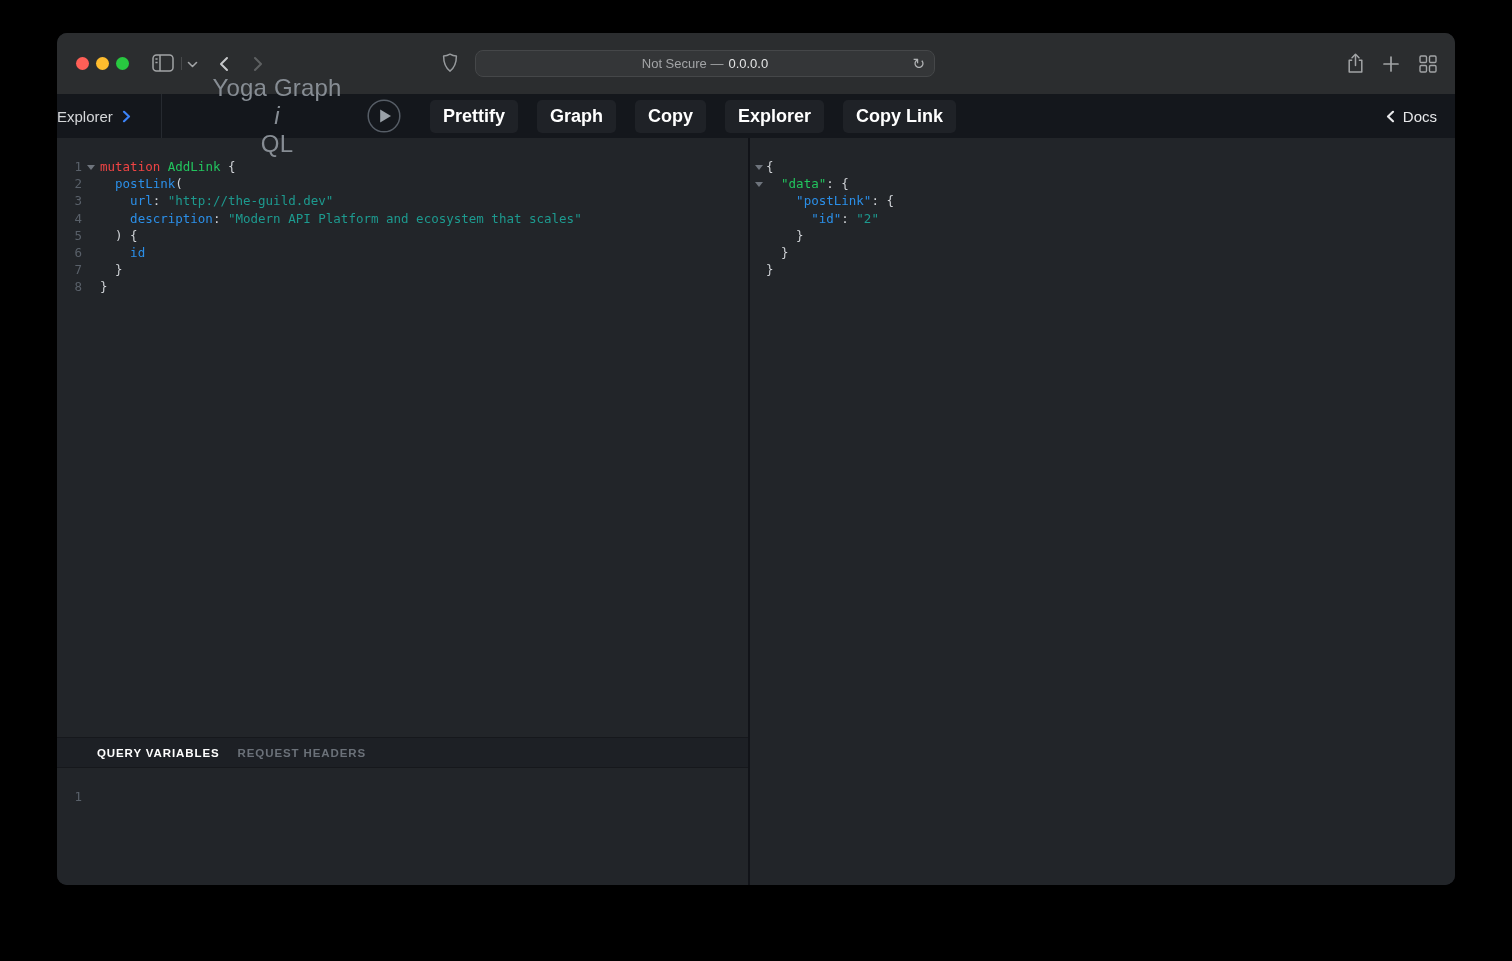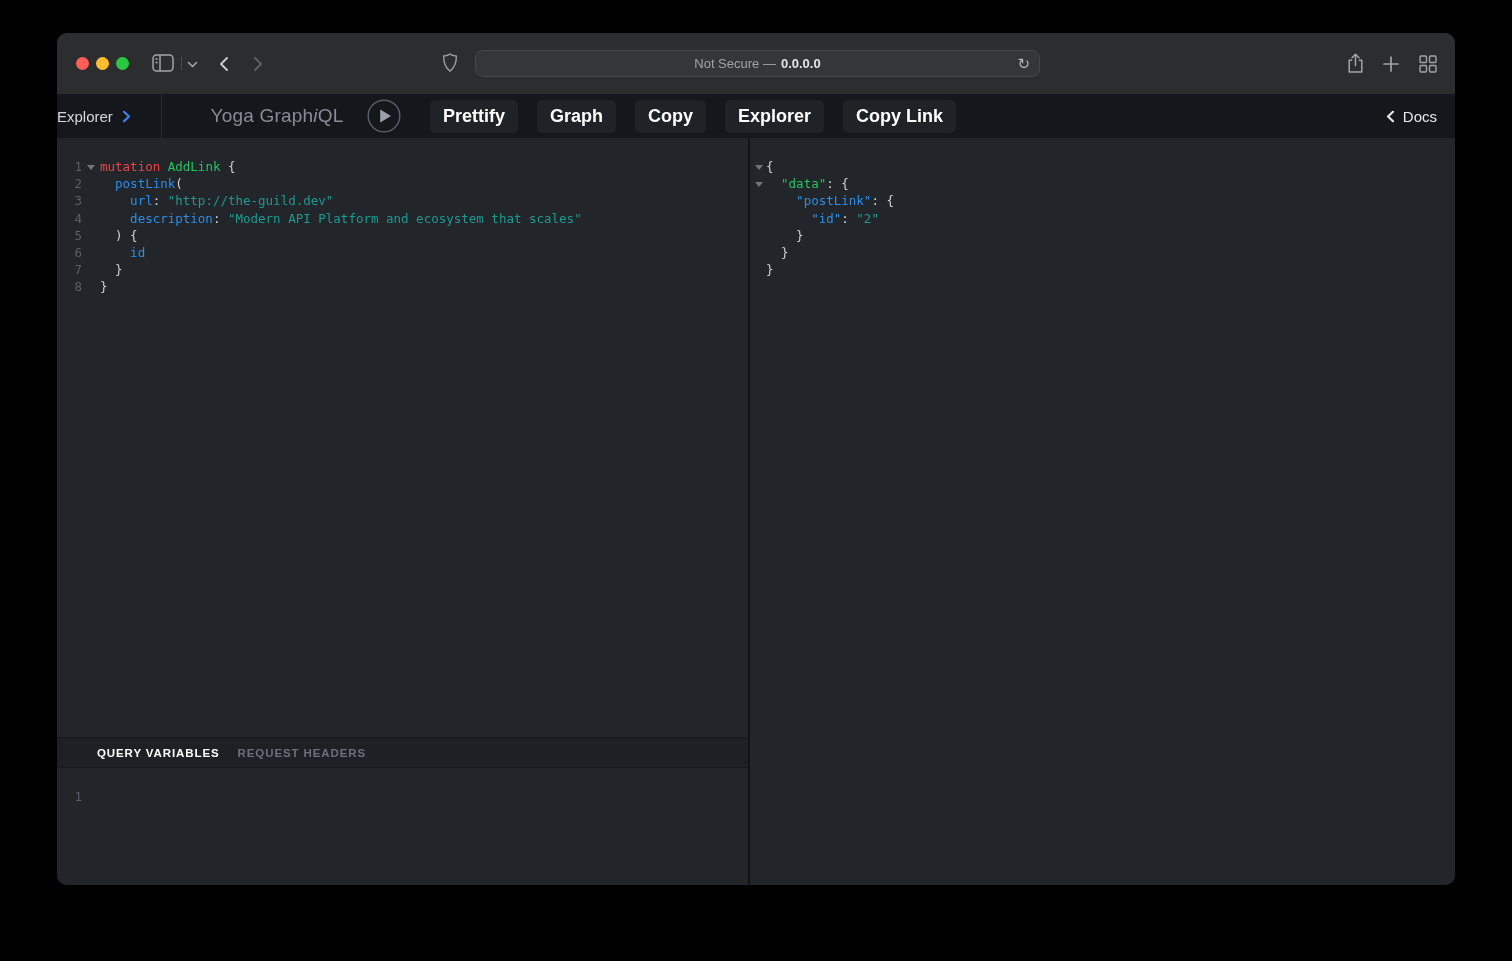--- a/index.html
+++ b/index.html
@@ -14,39 +14,39 @@
     background:#222529; border-radius:10px; overflow:hidden;
     display:flex; flex-direction:column;
   }
   
   .chrome{ height:61px; flex:none; background:#2b2d2f; position:relative; }
   .tl{ width:13px; height:13px; border-radius:50%; }
   .traffic{ position:absolute; left:19px; top:24px; display:flex; gap:7px; }
   .ic{ color:#a2a4a6; display:block; }
   .chrome-sep{ position:absolute; left:124px; top:24px; width:1px; height:13px; background:#47494b; }
   .urlbar{
-    position:absolute; left:418px; top:17px; width:565px; height:27px;
+    position:absolute; left:418px; top:17px; width:460px; height:27px;
     background:#343638; border:1px solid #454749; border-radius:8px;
     display:flex; align-items:center; justify-content:center;
     font-size:13px; position:absolute;
   }
   .url-secure{ color:#a2a4a6; margin-right:5px; }
-  .url-host{ color:#e4e5e6; font-weight:bold; }
+  .url-host{ color:#e4e5e6; font-weight:normal; }
   .reload{ position:absolute; right:9px; top:2px; color:#b0b2b4; font-size:15px; line-height:21px; cursor:default;}
   
   .gql-toolbar{ height:44px; flex:none; background:#14171c; position:relative; display:flex; align-items:center; }
   .explorer-zone{
     width:105px; height:100%; flex:none; display:flex; align-items:center;
     padding-left:0; gap:9px; border-right:1px solid #262a30;
   }
   .explorer-label{ font-size:15px; color:#d5d7d9; }
   .gql-title{
     position:absolute; left:105px; width:230px; top:0; height:100%;
     display:flex; align-items:center; justify-content:center;
-    font-size:19px; color:#878d94; letter-spacing:.2px;
+    font-size:24px; color:#878d94; letter-spacing:.2px;flex-direction:column;
   }
   .play-btn{
     position:absolute; left:310px; top:5px; width:34px; height:34px;
     background:transparent; border:none; padding:0; cursor:pointer;
   }
   .tbtn-row{ position:absolute; left:373px; top:0; height:100%; display:flex; align-items:center; gap:19px; }
   .tbtn{
     background:#1f2227; color:#fff; border:none; border-radius:5px;
     font-family:"Liberation Sans",sans-serif; font-size:18px; font-weight:600;
     padding:6px 13px; cursor:pointer; white-space:nowrap;

